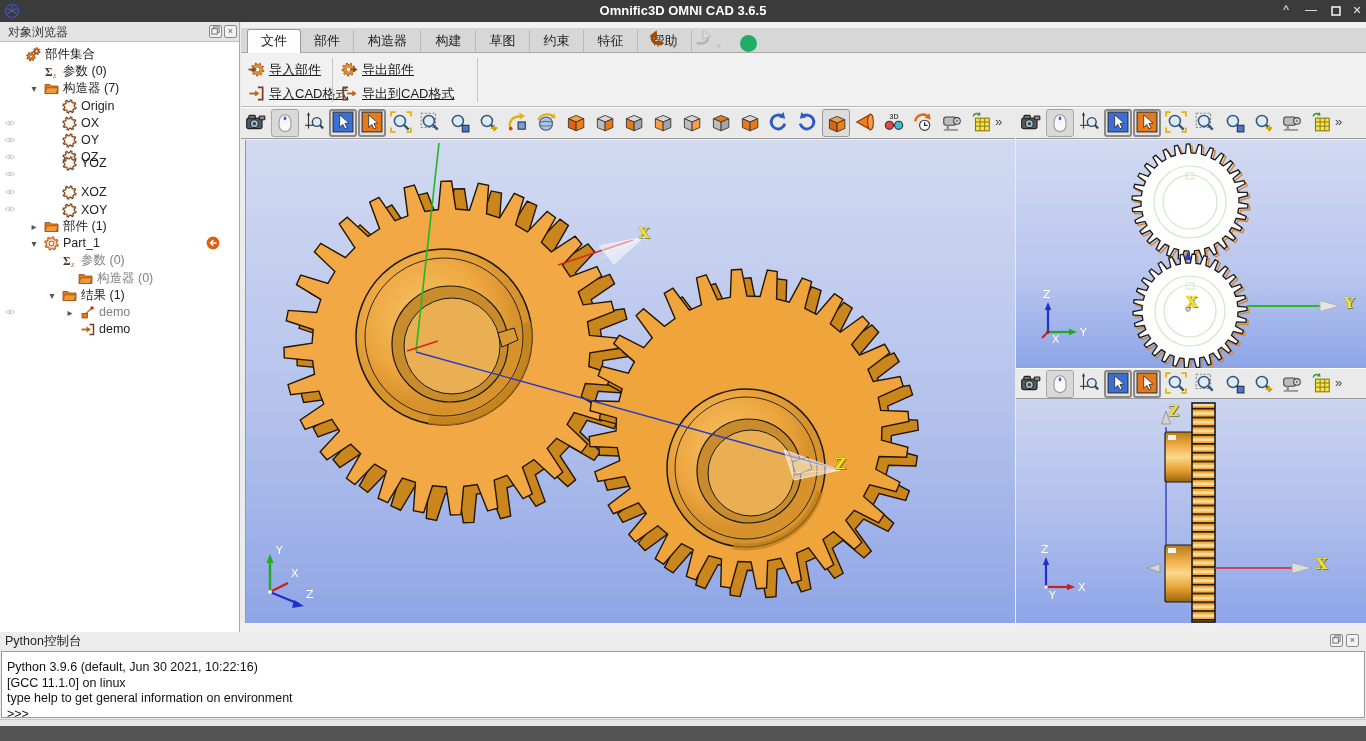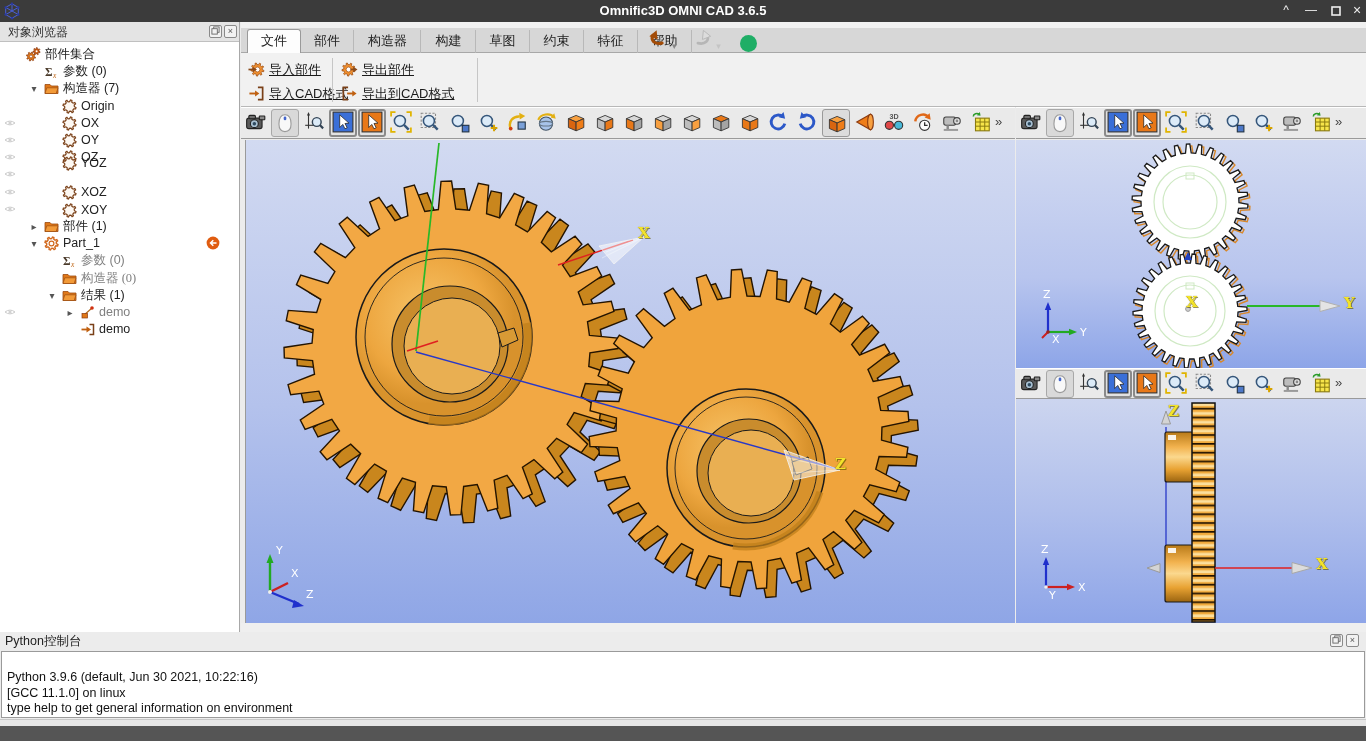--- a/index.html
+++ b/index.html
@@ -54,21 +54,21 @@
   .tb-btn.pressed { background:#dcdcdc; border:1px solid #9a9a9a; }
   .tb-overflow { display:inline-block; width:16px; color:#444; font-size:13px; line-height:28px; vertical-align:top; }
 
   
   .viewport { overflow:hidden; }
   .axis-label { position:absolute; font-family:"DejaVu Serif", serif; font-weight:bold; font-size:15px;
                 color:#f3e32b; text-shadow:0 0 1px #6b5c00, 1px 1px 0 rgba(90,80,0,.6); }
   .split-strip { left:241px; top:623px; width:1125px; height:9px; background:#efefef; }
   .console { left:0; top:632px; width:1366px; height:109px; background:#ececec; }
   .console-header { left:0; top:0; width:1366px; height:19px; font-size:12.5px; padding-left:5px; line-height:19px; color:#222; }
-  .console-body { left:1px; top:19px; width:1364px; height:67px; background:#fff; border:1px solid #9a9a9a; padding:18px 5px; }
+  .console-body { left:1px; top:19px; width:1364px; height:67px; background:#fff; border:1px solid #9a9a9a; padding:8px 5px; }
   .console-line { font-size:12.5px; line-height:15.5px; color:#111; }
   .statusbar { left:0; top:719px; width:1366px; height:22px; background:#e6e6e6; border-top:1px solid #c8c8c8; }
   .statusbar .inner { left:0; top:14px; width:1366px; height:8px; background:#f2f2f2; }
 </style>
 </head>
 <body>
 
 <div class="app">
 
   <div class="abs titlebar">
@@ -219,21 +219,21 @@
               <path d="M10.5 7 H4.8 M7.3 4.2 L4.5 7 L7.3 9.8" stroke="#fff" stroke-width="1.5" fill="none"></path>
             </svg></span>
         </div>
         <div class="tree-row dim" style="left: 0px; top: 209.4px; width: 239px;">
           <span class="tree-ic" style="left:62px"><svg viewBox="0 0 15 15" width="15" height="15">
               <text x="1" y="11.5" font-size="11.5" font-weight="bold" fill="#4a3a2a" font-family="Liberation Serif">Σ</text>
               <text x="9" y="14" font-size="7.5" font-style="italic" fill="#c06818" font-family="Liberation Serif">x</text>
             </svg></span>
           <span class="lbl" style="position:absolute;left:81px">参数 (0)</span>
         </div>
-        <div class="tree-row dim" style="left: 0px; top: 226.6px; width: 239px; font-family: Liberation Serif, serif;">
+        <div class="tree-row dim" style="left: 16px; top: 226.6px; width: 239px;">
           <span class="tree-ic" style="left:62px"><svg viewBox="0 0 15 15" width="15" height="15">
               <path d="M1 3.5 L6 3.5 L7.5 5 L14 5 L14 12.5 L1 12.5 Z" fill="#e07818" stroke="#9a4a10" stroke-width=".8"></path>
               <path d="M2.8 6.8 H14 L12.2 12.5 H1 Z" fill="#f29a38" stroke="#9a4a10" stroke-width=".7"></path>
             </svg></span>
           <span class="lbl" style="position:absolute;left:81px">构造器 (0)</span>
         </div>
         <div class="tree-row" style="left: 0px; top: 243.8px; width: 239px;">
           <span class="expander" style="left:46px">▾</span>
           <span class="tree-ic" style="left:62px"><svg viewBox="0 0 15 15" width="15" height="15">
               <path d="M1 3.5 L6 3.5 L7.5 5 L14 5 L14 12.5 L1 12.5 Z" fill="#e07818" stroke="#9a4a10" stroke-width=".8"></path>

